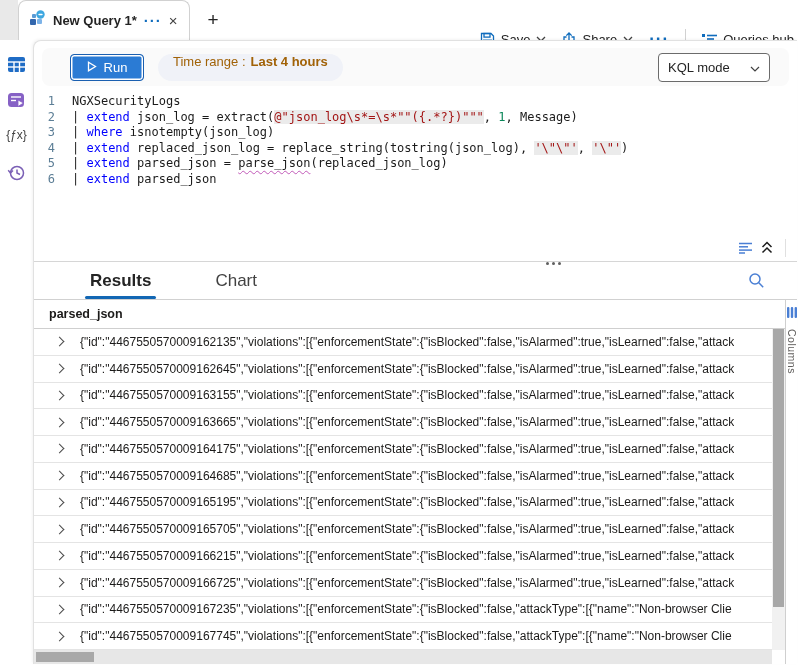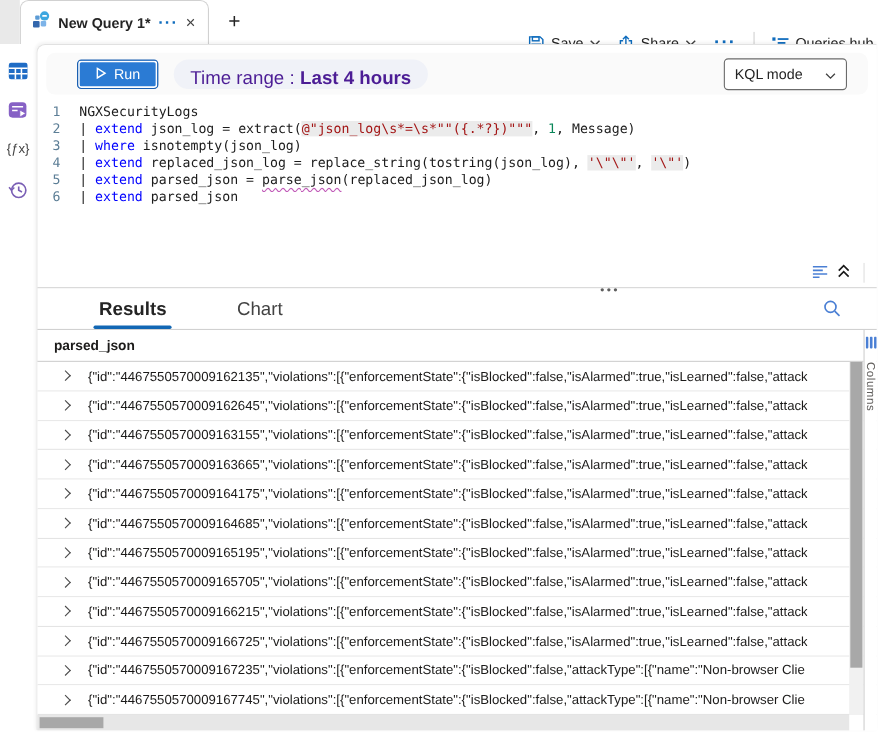--- a/index.html
+++ b/index.html
@@ -31,22 +31,22 @@
   
   .card { position:absolute; left:33px; top:40px; width:764px; height:624px; background:#fff;
           border-top:1px solid #e1e1e1; border-left:1px solid #e1e1e1; border-radius:8px 0 0 0;
           box-shadow:-1px -1px 3px rgba(0,0,0,.05); }
 
   .toolbar { margin:7px 8px 0 8px; height:38px; background:#fafafa; border-radius:8px;
              display:flex; align-items:center; gap:14px; padding:0 14px 0 28px; }
   .run-btn { width:74px; height:27px; background:#2b7bd4; border:1px solid #1a5fb0; border-radius:4px;
              box-shadow:inset 0 0 0 1.5px #fff; color:#fff; font-size:13px; display:flex; align-items:center;
              justify-content:center; gap:7px; cursor:pointer; }
-  .pill { height:27px; background:#f0f2f8; border-radius:14px; display:flex; align-items:flex-end; gap:5px;
-          padding:0 15px; font-size:17px; color:#4c1d95; cursor:pointer; white-space:nowrap; }
+  .pill { height:27px; background:#f0f2f8; border-radius:14px; display:flex; align-items:flex-start; gap:5px;
+          padding:0 15px; font-size:13px; color:#a16207; cursor:pointer; white-space:nowrap; }
   .pill b { font-weight:bold; }
   .mode-dd { margin-left:auto; margin-right:5px; width:112px; height:29px; background:#fff; border:1px solid #6b6b6b;
              border-radius:4px; display:flex; align-items:center; justify-content:space-between; padding:0 9px;
              font-size:13px; color:#242424; cursor:pointer; }
 
   
   .editor { margin-top:8px; height:144px; overflow:hidden; }
   .code-line { display:flex; height:15.5px; line-height:15.5px; font-family:"DejaVu Sans Mono","Liberation Mono",monospace; font-size:12px; }
   .gutter { width:38px; text-align:right; padding-right:17px; color:#5c7e96; flex:none; }
   .code { white-space:pre; color:#1b1b1b; }

